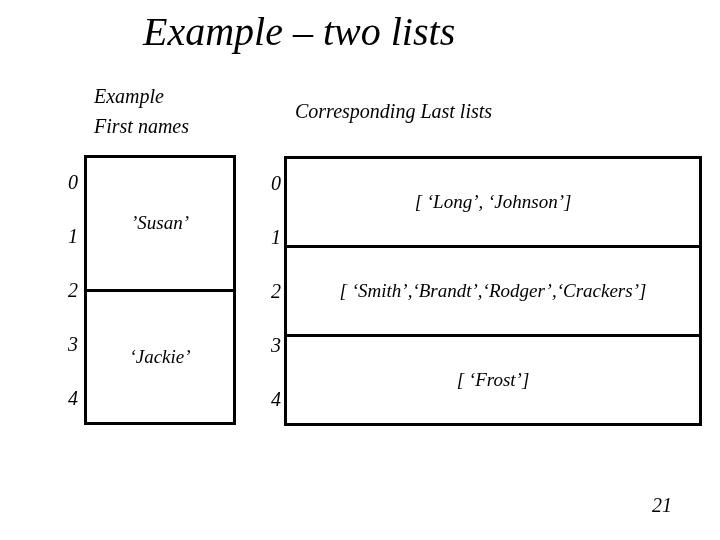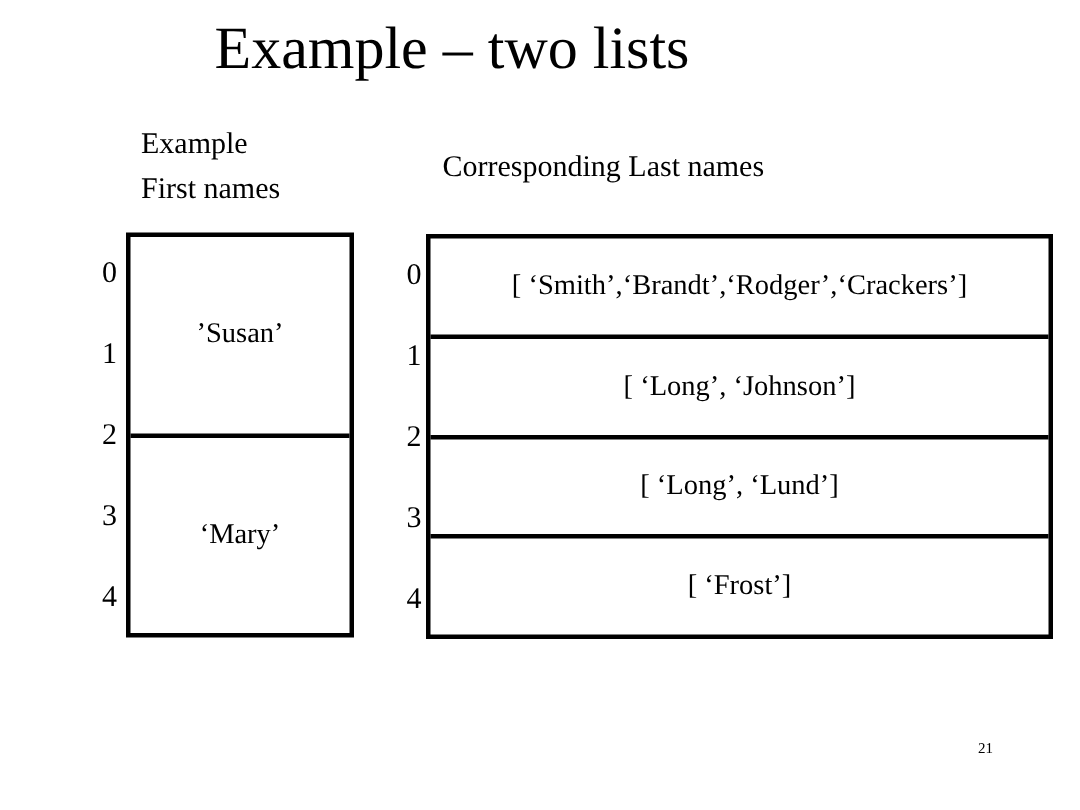--- a/index.html
+++ b/index.html
@@ -8,20 +8,21 @@
     background: #ffffff;
   }
   .slide {
     position: relative;
     width: 720px;
     height: 540px;
     background: #ffffff;
     color: #000000;
     font-family: "Liberation Serif", serif;
     overflow: hidden;
+    font-style: italic;
   }
   .title {
     position: absolute;
     left: 143px;
     top: 8px;
     font-size: 40px;
     line-height: 48px;
     white-space: nowrap;
   }
   .hdr {
@@ -80,58 +81,57 @@
     padding: 0 20px;
     border-bottom: 3px solid #000000;
     white-space: nowrap;
     overflow: hidden;
   }
   .row:last-child { border-bottom: none; }
   .pageno {
     position: absolute;
     left: 652px;
     top: 494px;
-    font-size: 10px;
+    font-size: 20px;
   }
 </style>
 </head>
 <body>
 
 <div class="slide">
   <div class="title">Example – two lists</div>
 
   <div class="hdr hdr-left">Example
 First names</div>
 
-  <div class="hdr hdr-right">Corresponding Last names</div>
+  <div class="hdr hdr-right">Corresponding Last lists</div>
 
   <div class="list list-first">
     <div class="labels">
         <div class="idx">0</div>
         <div class="idx">1</div>
         <div class="idx">2</div>
         <div class="idx">3</div>
         <div class="idx">4</div>
       </div>
     <div class="box">
         <div class="row">’Susan’</div>
-        <div class="row">‘Mary’</div>
+        <div class="row">‘Jackie’</div>
       </div>
   </div>
 
   <div class="list list-last">
     <div class="labels">
         <div class="idx">0</div>
         <div class="idx">1</div>
         <div class="idx">2</div>
         <div class="idx">3</div>
         <div class="idx">4</div>
       </div>
     <div class="box">
+        <div class="row">[ ‘Long’, ‘Johnson’]</div>
         <div class="row">[ ‘Smith’,‘Brandt’,‘Rodger’,‘Crackers’]</div>
-        <div class="row">[ ‘Long’, ‘Johnson’]</div>
-        <div class="row">[ ‘Long’, ‘Lund’]</div>
         <div class="row">[ ‘Frost’]</div>
       </div>
   </div>
 
   <div class="pageno">21</div>
 </div>
 
 </body></html>

